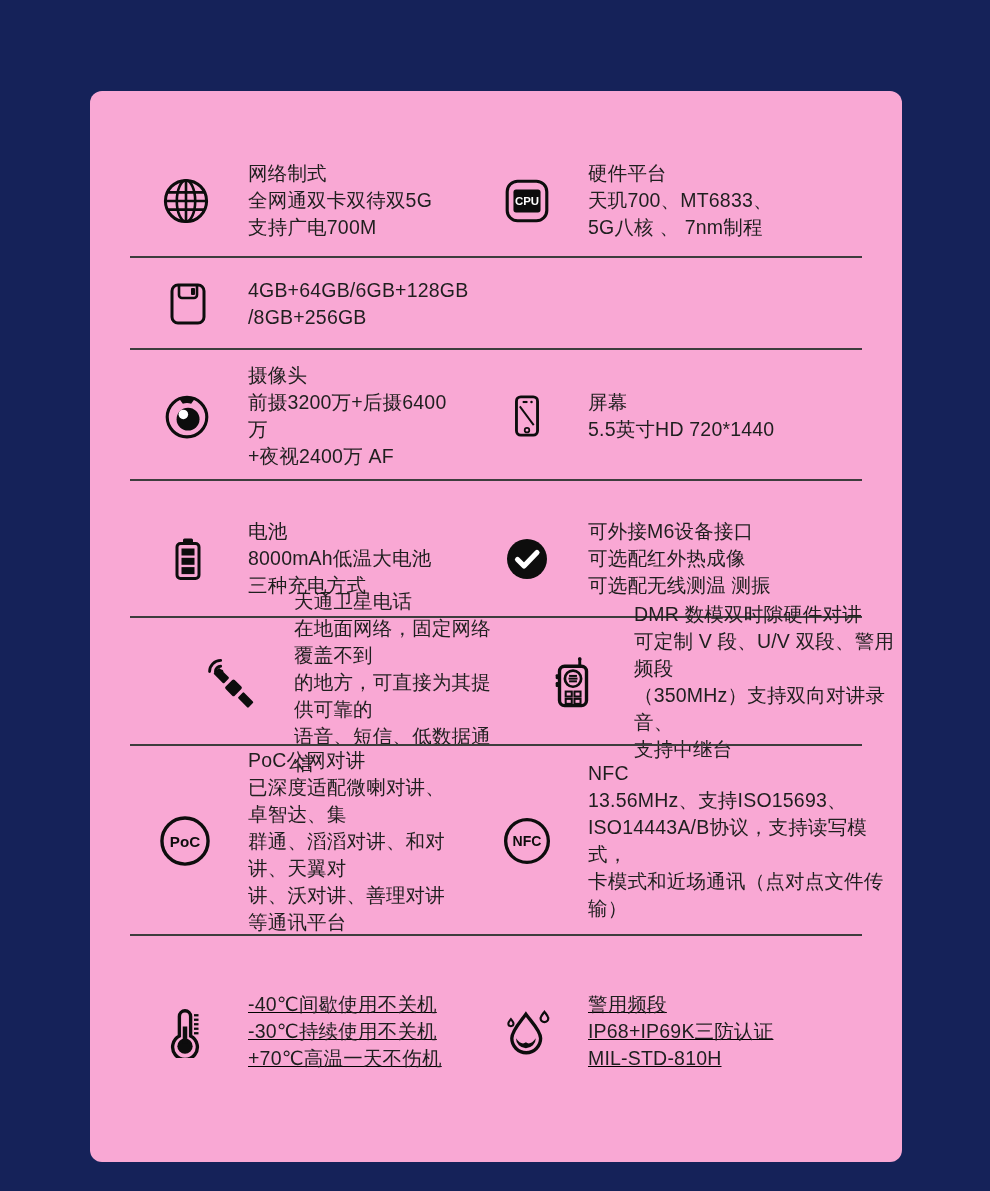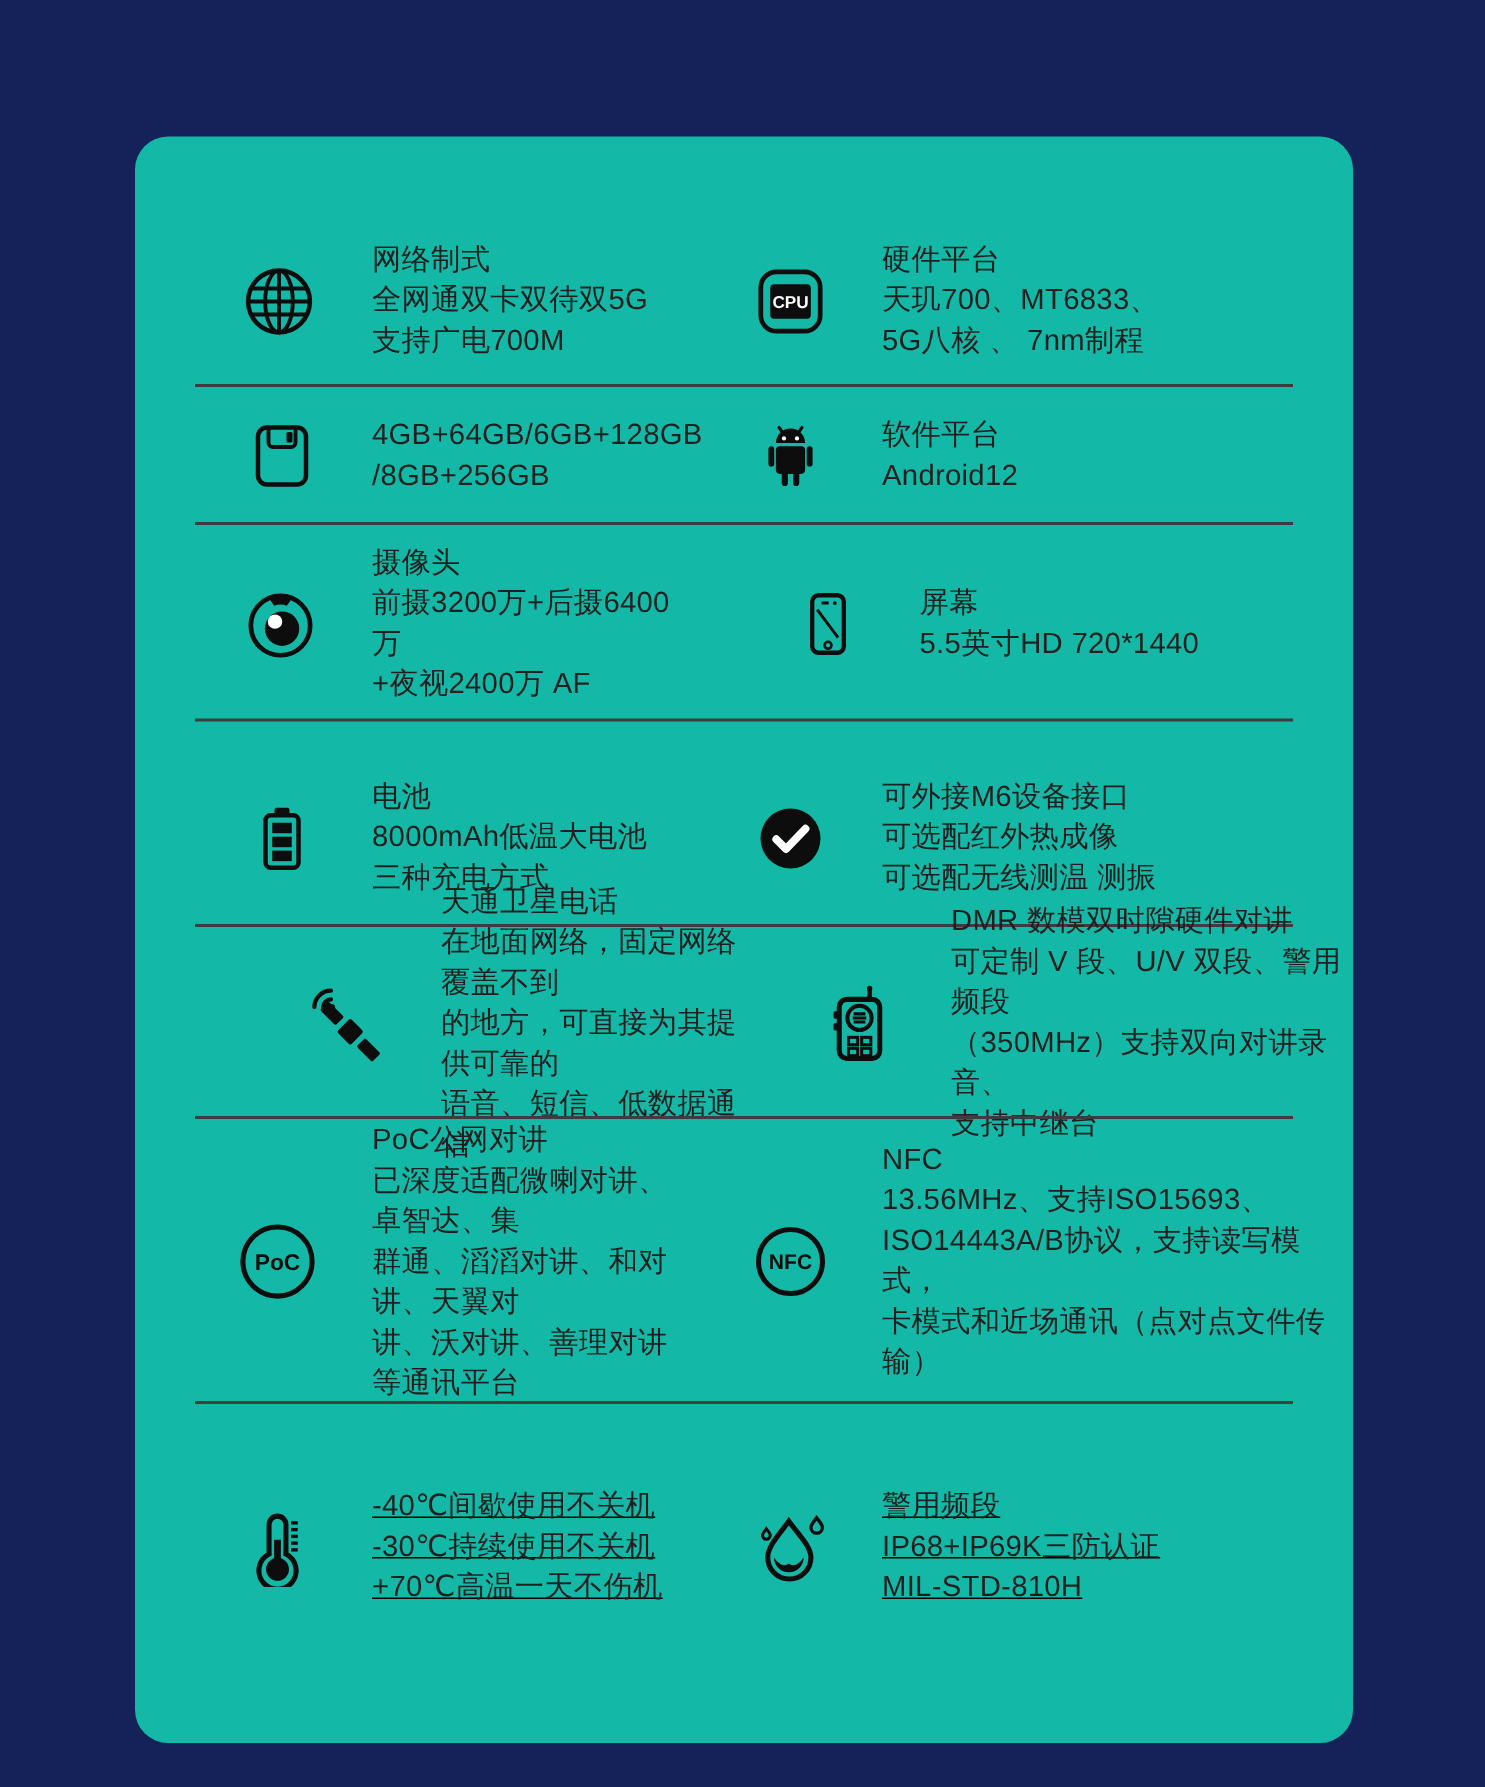--- a/index.html
+++ b/index.html
@@ -5,35 +5,35 @@
   * { margin:0; padding:0; box-sizing:border-box; }
   html,body { width:990px; height:1191px; overflow:hidden; }
   body {
     background:#152259;
     font-family:"Liberation Sans","DejaVu Sans",sans-serif;
     position:relative;
   }
   .spec-card {
     position:absolute; left:90px; top:91px;
     width:812px; height:1071px;
-    background:#14b8a6; border-radius:22px;
+    background:#f9a8d4; border-radius:12px;
     overflow:hidden;
   }
   .spec-row {
     position:relative;
     display:flex; align-items:center;
   }
   .spec-row::after {
     content:""; position:absolute; left:40px; right:40px; bottom:0;
     height:2px; background:#3d3d3d;
   }
   .spec-row.no-div::after { display:none; }
   .r1 { height:167px; padding-top:52px; }
   .r2 { height:92px; }
-  .r3 { height:131px;gap:25px; }
+  .r3 { height:131px; }
   .r4 { height:119px;margin-top:18px; }
   .r5 { height:128px;padding-left:46px; }
   .r6 { height:190px; }
   .r7 { height:212px; padding-bottom:22px;text-decoration:underline; }
   .cell { display:flex; align-items:center; }
   .cell.left  { width:370px; flex:0 0 370px; }
   .cell.right { flex:1; }
   .cell.left  .icon-wrap { width:58px; margin-left:64px; display:flex; justify-content:flex-end; align-items:center; flex:0 0 58px; }
   .cell.left  .lines     { margin-left:36px; }
   .cell.right .icon-wrap { width:62px; margin-left:36px; display:flex; justify-content:center; align-items:center; flex:0 0 62px; }
@@ -89,38 +89,20 @@
       <span class="icon-wrap">
         <svg width="48" height="48" viewBox="0 0 48 48">
           <rect class="stroke" x="8" y="5" width="32" height="38" rx="6" stroke-width="3"></rect>
           <path class="stroke" d="M15 6 v9 a3 3 0 0 0 3 3 h12 a3 3 0 0 0 3 -3 V6" stroke-width="2.6"></path>
           <rect class="fill" x="27" y="8" width="4" height="7" rx="1"></rect>
         </svg>
       </span>
       <div class="lines">4GB+64GB/6GB+128GB
 /8GB+256GB</div>
     </div>
-    <div class="cell right">
-      <span class="icon-wrap">
-        <svg width="52" height="52" viewBox="0 0 48 48">
-          <path class="fill" d="M15 16 a9 9 0 0 1 18 0 Z"></path>
-          <line class="stroke" x1="17" y1="6.5" x2="19.6" y2="10.2" stroke-width="2" stroke-linecap="round"></line>
-          <line class="stroke" x1="31" y1="6.5" x2="28.4" y2="10.2" stroke-width="2" stroke-linecap="round"></line>
-          <circle cx="20" cy="13.2" r="1.3" fill="#ffffff"></circle>
-          <circle cx="28" cy="13.2" r="1.3" fill="#ffffff"></circle>
-          <rect class="fill" x="15" y="18" width="18" height="17" rx="2.5"></rect>
-          <rect class="fill" x="10.4" y="18" width="3.6" height="12.5" rx="1.8"></rect>
-          <rect class="fill" x="34" y="18" width="3.6" height="12.5" rx="1.8"></rect>
-          <rect class="fill" x="18.6" y="33" width="3.8" height="9.5" rx="1.9"></rect>
-          <rect class="fill" x="25.6" y="33" width="3.8" height="9.5" rx="1.9"></rect>
-        </svg>
-      </span>
-      <div class="lines">软件平台
-Android12</div>
-    </div>
   </div>
 
   <div class="spec-row r3">
     <div class="cell left">
       <span class="icon-wrap">
         <svg width="50" height="50" viewBox="0 0 48 48">
           <circle class="stroke" cx="24" cy="25" r="19" stroke-width="3"></circle>
           <path class="fill" d="M16.5 7.5 Q24 4.5 31.5 7.5 L28 12.3 Q24 10.6 20 12.3 Z"></path>
           <circle class="fill" cx="25" cy="27" r="11"></circle>
           <circle cx="20.5" cy="22.5" r="4.6" fill="#ffffff"></circle>

